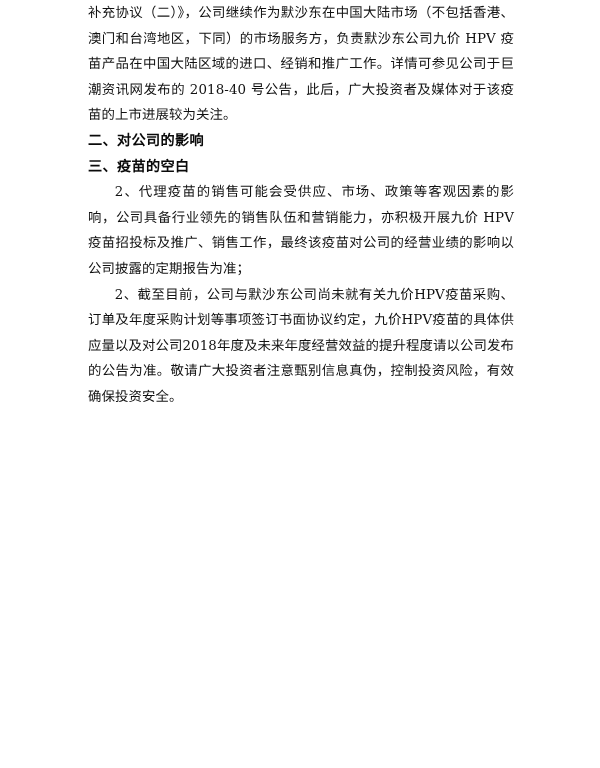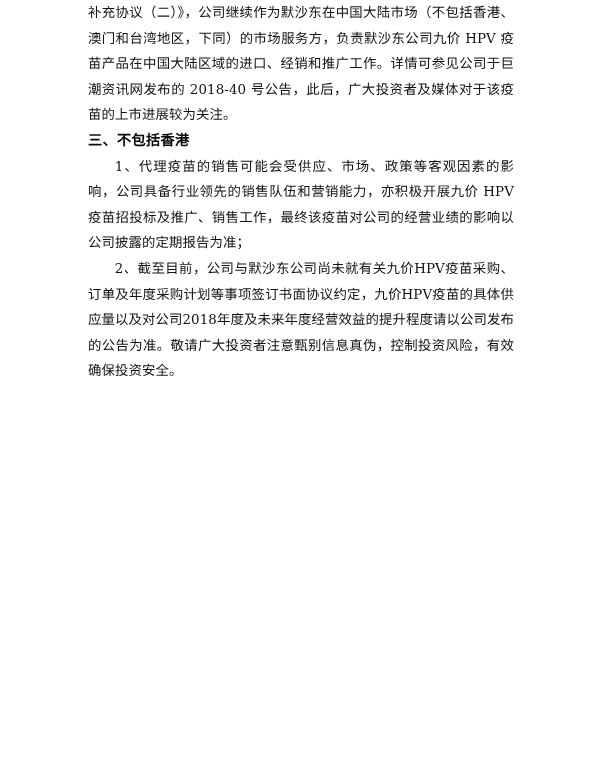--- a/index.html
+++ b/index.html
@@ -51,24 +51,25 @@
 </style>
 </head>
 <body>
 
 <div class="page">
   <div class="doc-body">
 
     <p class="para continued">补充协议（二）》，公司继续作为默沙东在中国大陆市场（不包括香港、澳门和台湾地区，下同）的市场服务方，负责默沙东公司九价 HPV 疫苗产品在中国大陆区域的进口、经销和推广工作。详情可参见公司于巨潮资讯网发布的 2018-40 号公告，此后，广大投资者及媒体对于该疫苗的上市进展较为关注。</p>
 
 
+    <h2 class="heading">二、对公司的影响</h2>
 
 
 
 
-    <h2 class="heading">三、不包括香港</h2>
+    <h2 class="heading">三、疫苗的空白</h2>
 
-    <p class="para">1、代理疫苗的销售可能会受供应、市场、政策等客观因素的影响，公司具备行业领先的销售队伍和营销能力，亦积极开展九价 HPV 疫苗招投标及推广、销售工作，最终该疫苗对公司的经营业绩的影响以公司披露的定期报告为准；</p>
+    <p class="para">2、代理疫苗的销售可能会受供应、市场、政策等客观因素的影响，公司具备行业领先的销售队伍和营销能力，亦积极开展九价 HPV 疫苗招投标及推广、销售工作，最终该疫苗对公司的经营业绩的影响以公司披露的定期报告为准；</p>
 
     <p class="para">2、截至目前，公司与默沙东公司尚未就有关九价HPV疫苗采购、订单及年度采购计划等事项签订书面协议约定，九价HPV疫苗的具体供应量以及对公司2018年度及未来年度经营效益的提升程度请以公司发布的公告为准。敬请广大投资者注意甄别信息真伪，控制投资风险，有效确保投资安全。</p>
 
   </div>
 </div>
 
 </body></html>

